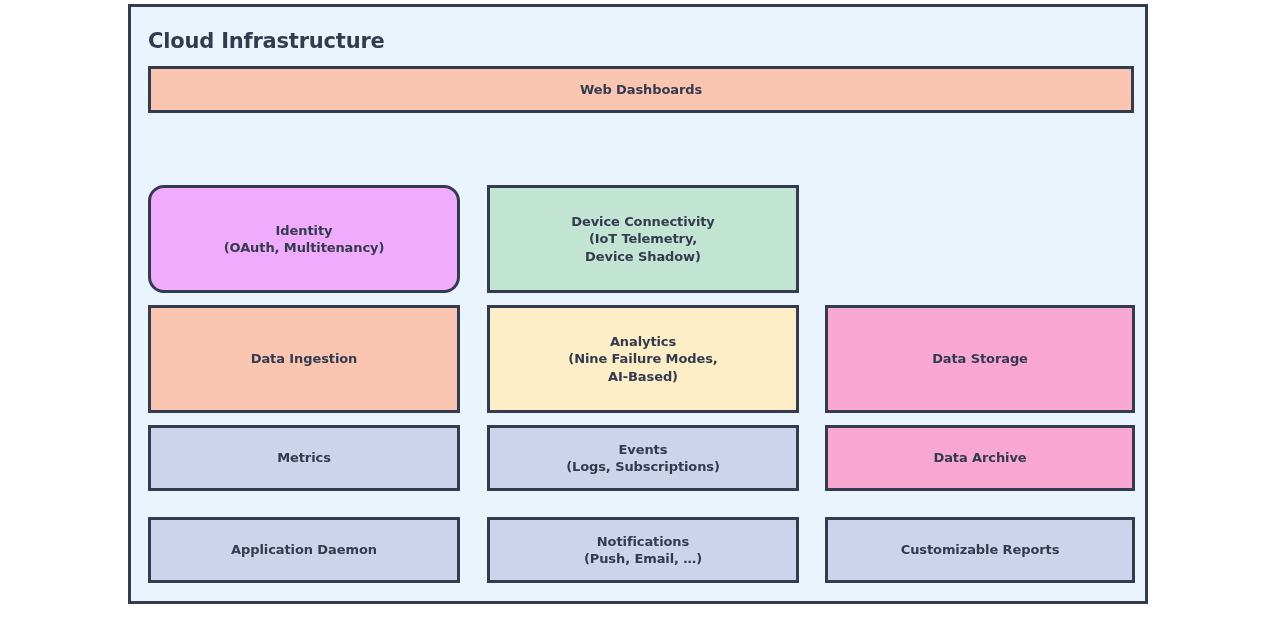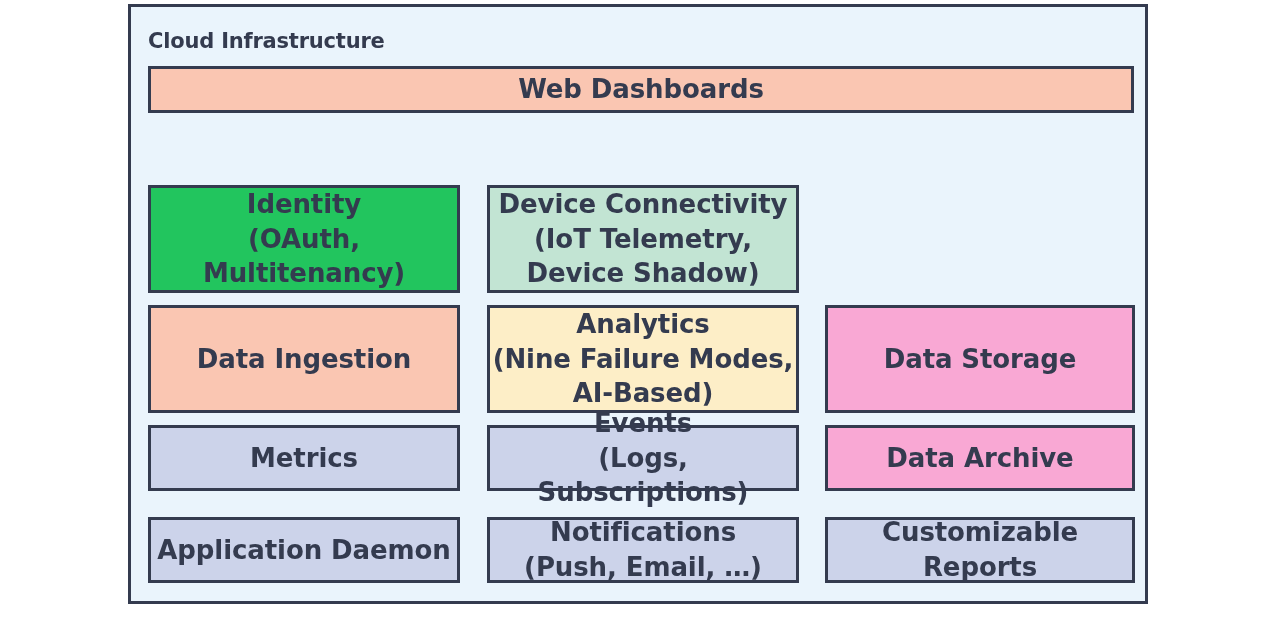--- a/index.html
+++ b/index.html
@@ -48,34 +48,34 @@
   .node {
     position: absolute;
     box-sizing: border-box;
     border: 3px solid #343b4f;
     display: flex;
     align-items: center;
     justify-content: center;
     text-align: center;
     color: #343b4f;
     font-weight: bold;
-    font-size: 26px;
+    font-size: 13px;
     line-height: 1.33;
     padding: 2px 2px;
     letter-spacing: -0.1px;
   }
   .node .lbl { white-space: pre-line; }
 
   
   .c-salmon    { background: #fac6b2; }
   .c-lavender  { background: #ccd3ea; }
   .c-green     { background: #c2e4d3; }
   .c-yellow    { background: #fdeec7; justify-content: center; }
   .c-lightblue { background: #f9a8d4; }
-  .c-pale      { background: #22c55e; }
+  .c-pale      { background: #f0abfc; border-radius: 16px; }
 
   
   .banner { left: 17px; width: 986px; }
   #node-web-dashboards { top: 59px;  height: 47px; }
   #node-rest-apis      { top: 119px; height: 47px; }
 
   
   .col1 { left: 17px;  width: 312px; }
   .col2 { left: 356px; width: 312px; }
   .col3 { left: 694px; width: 310px; }

